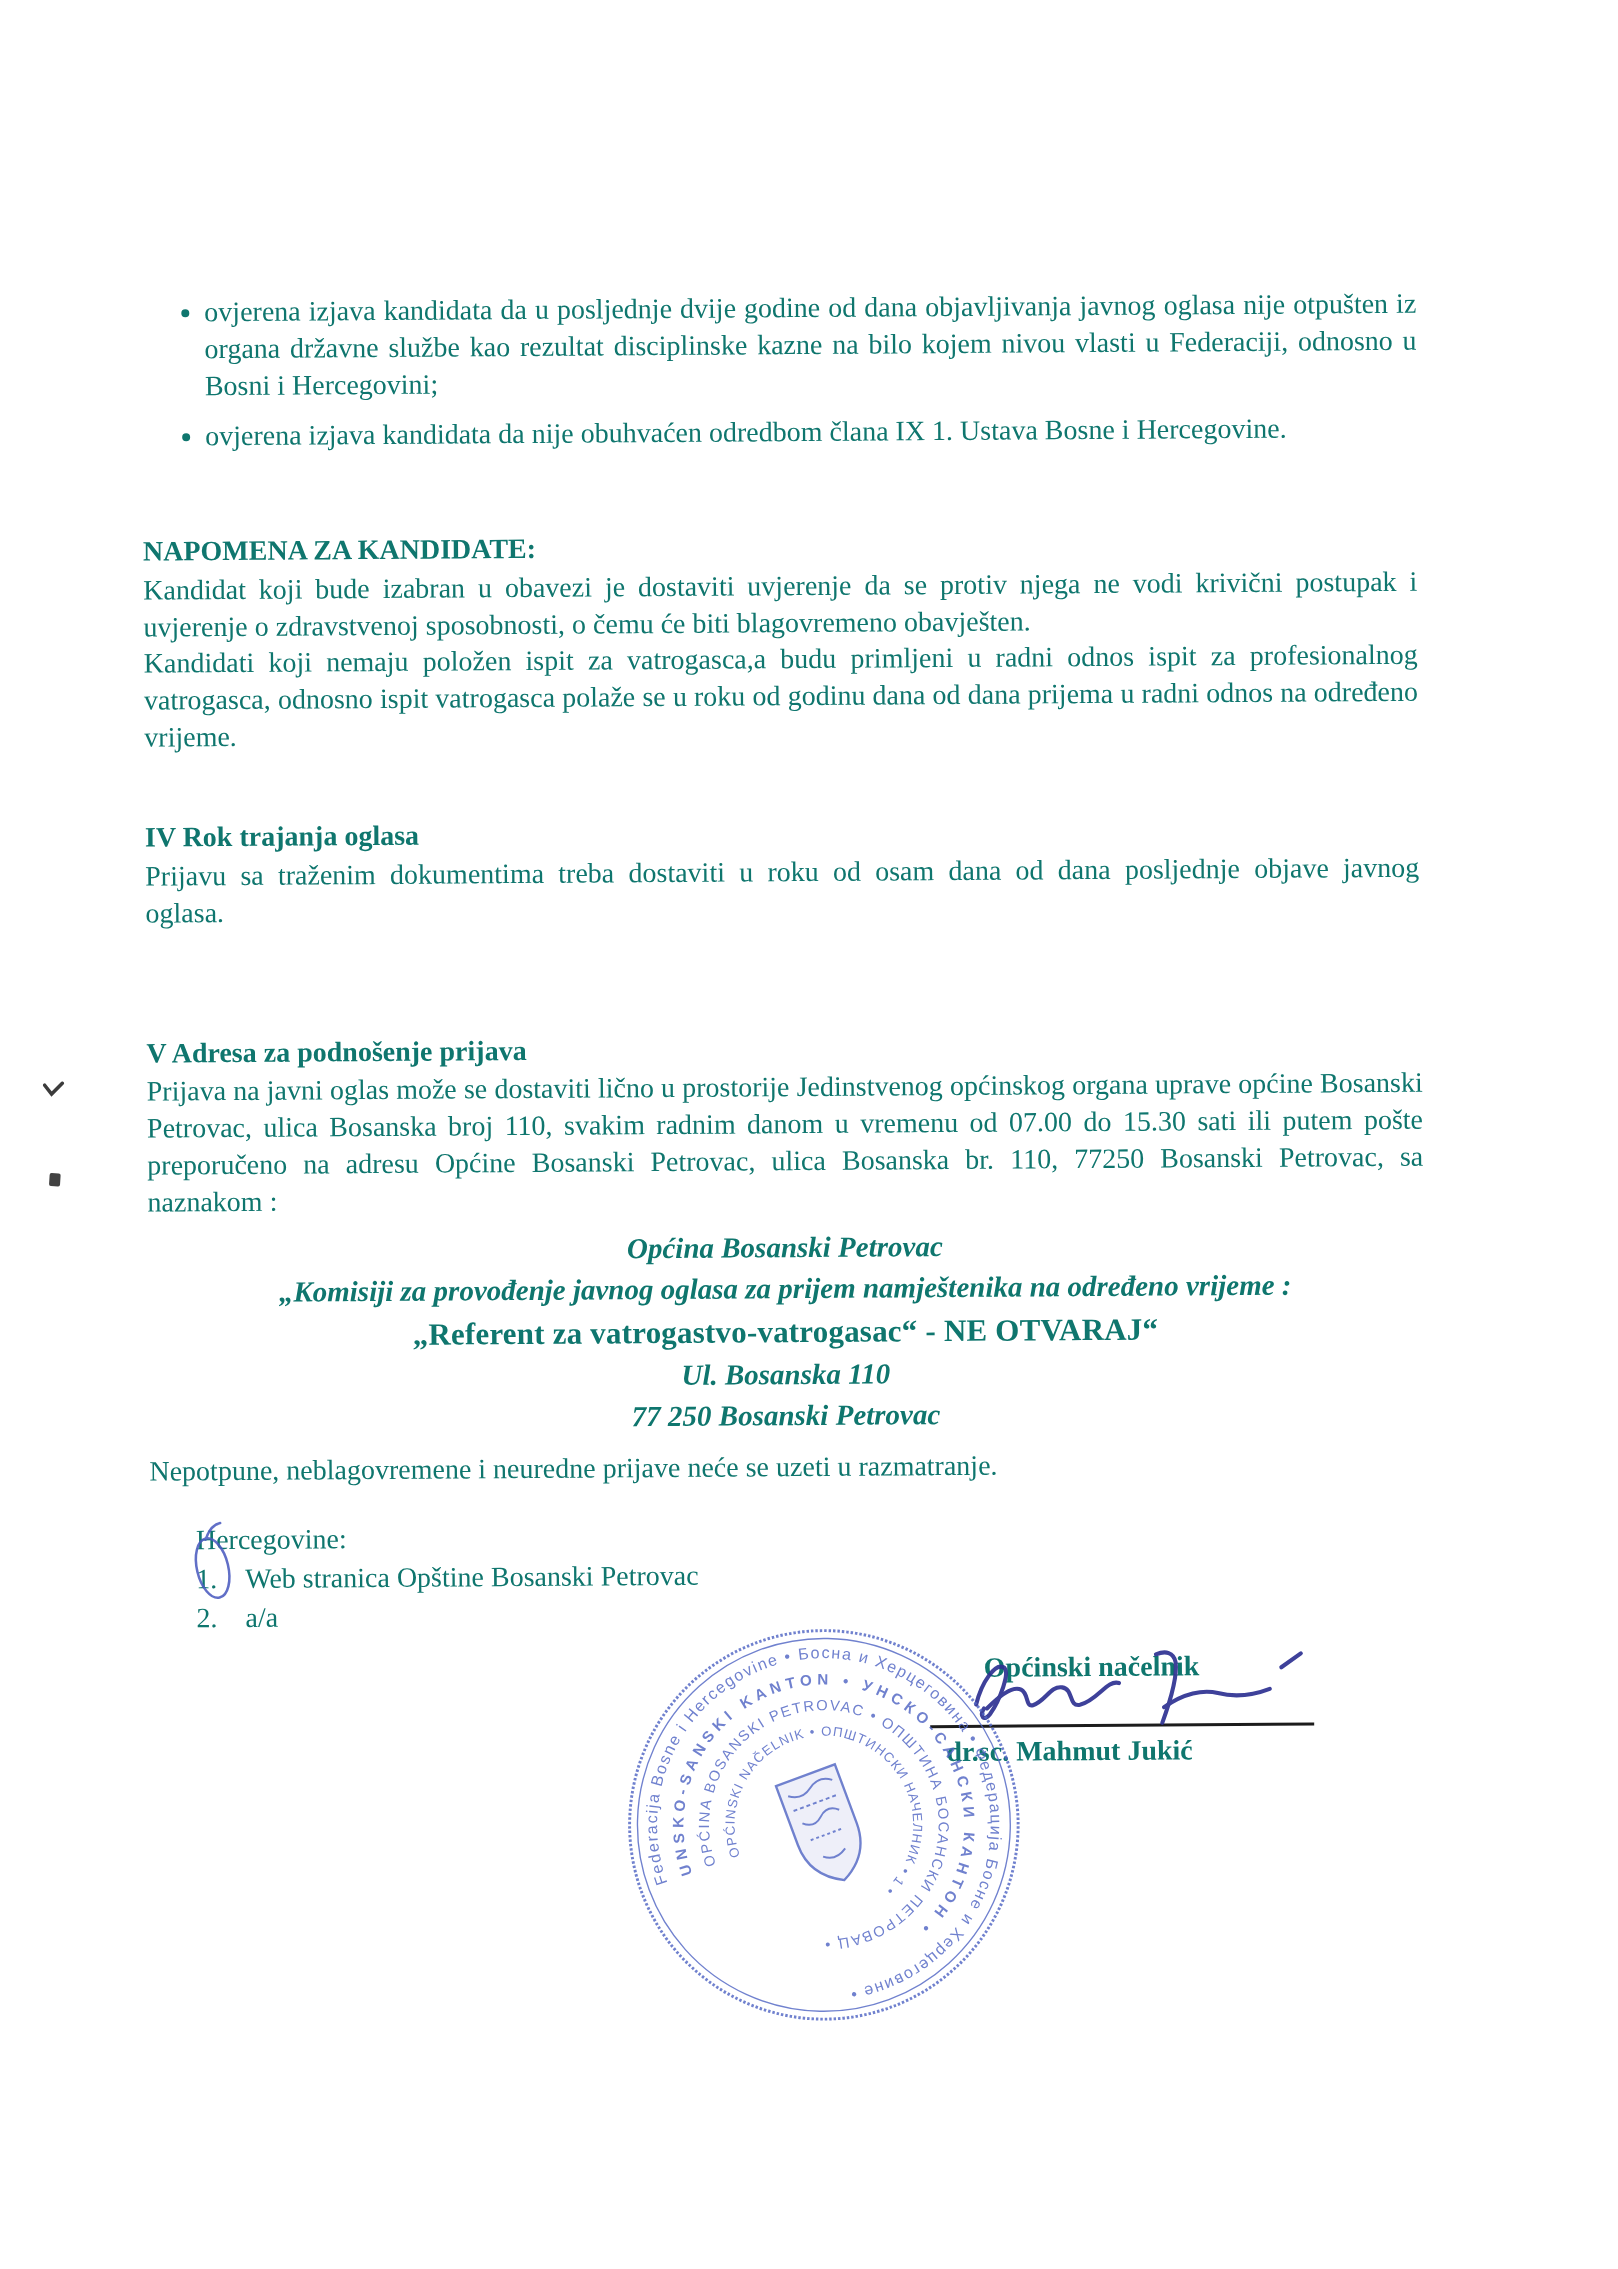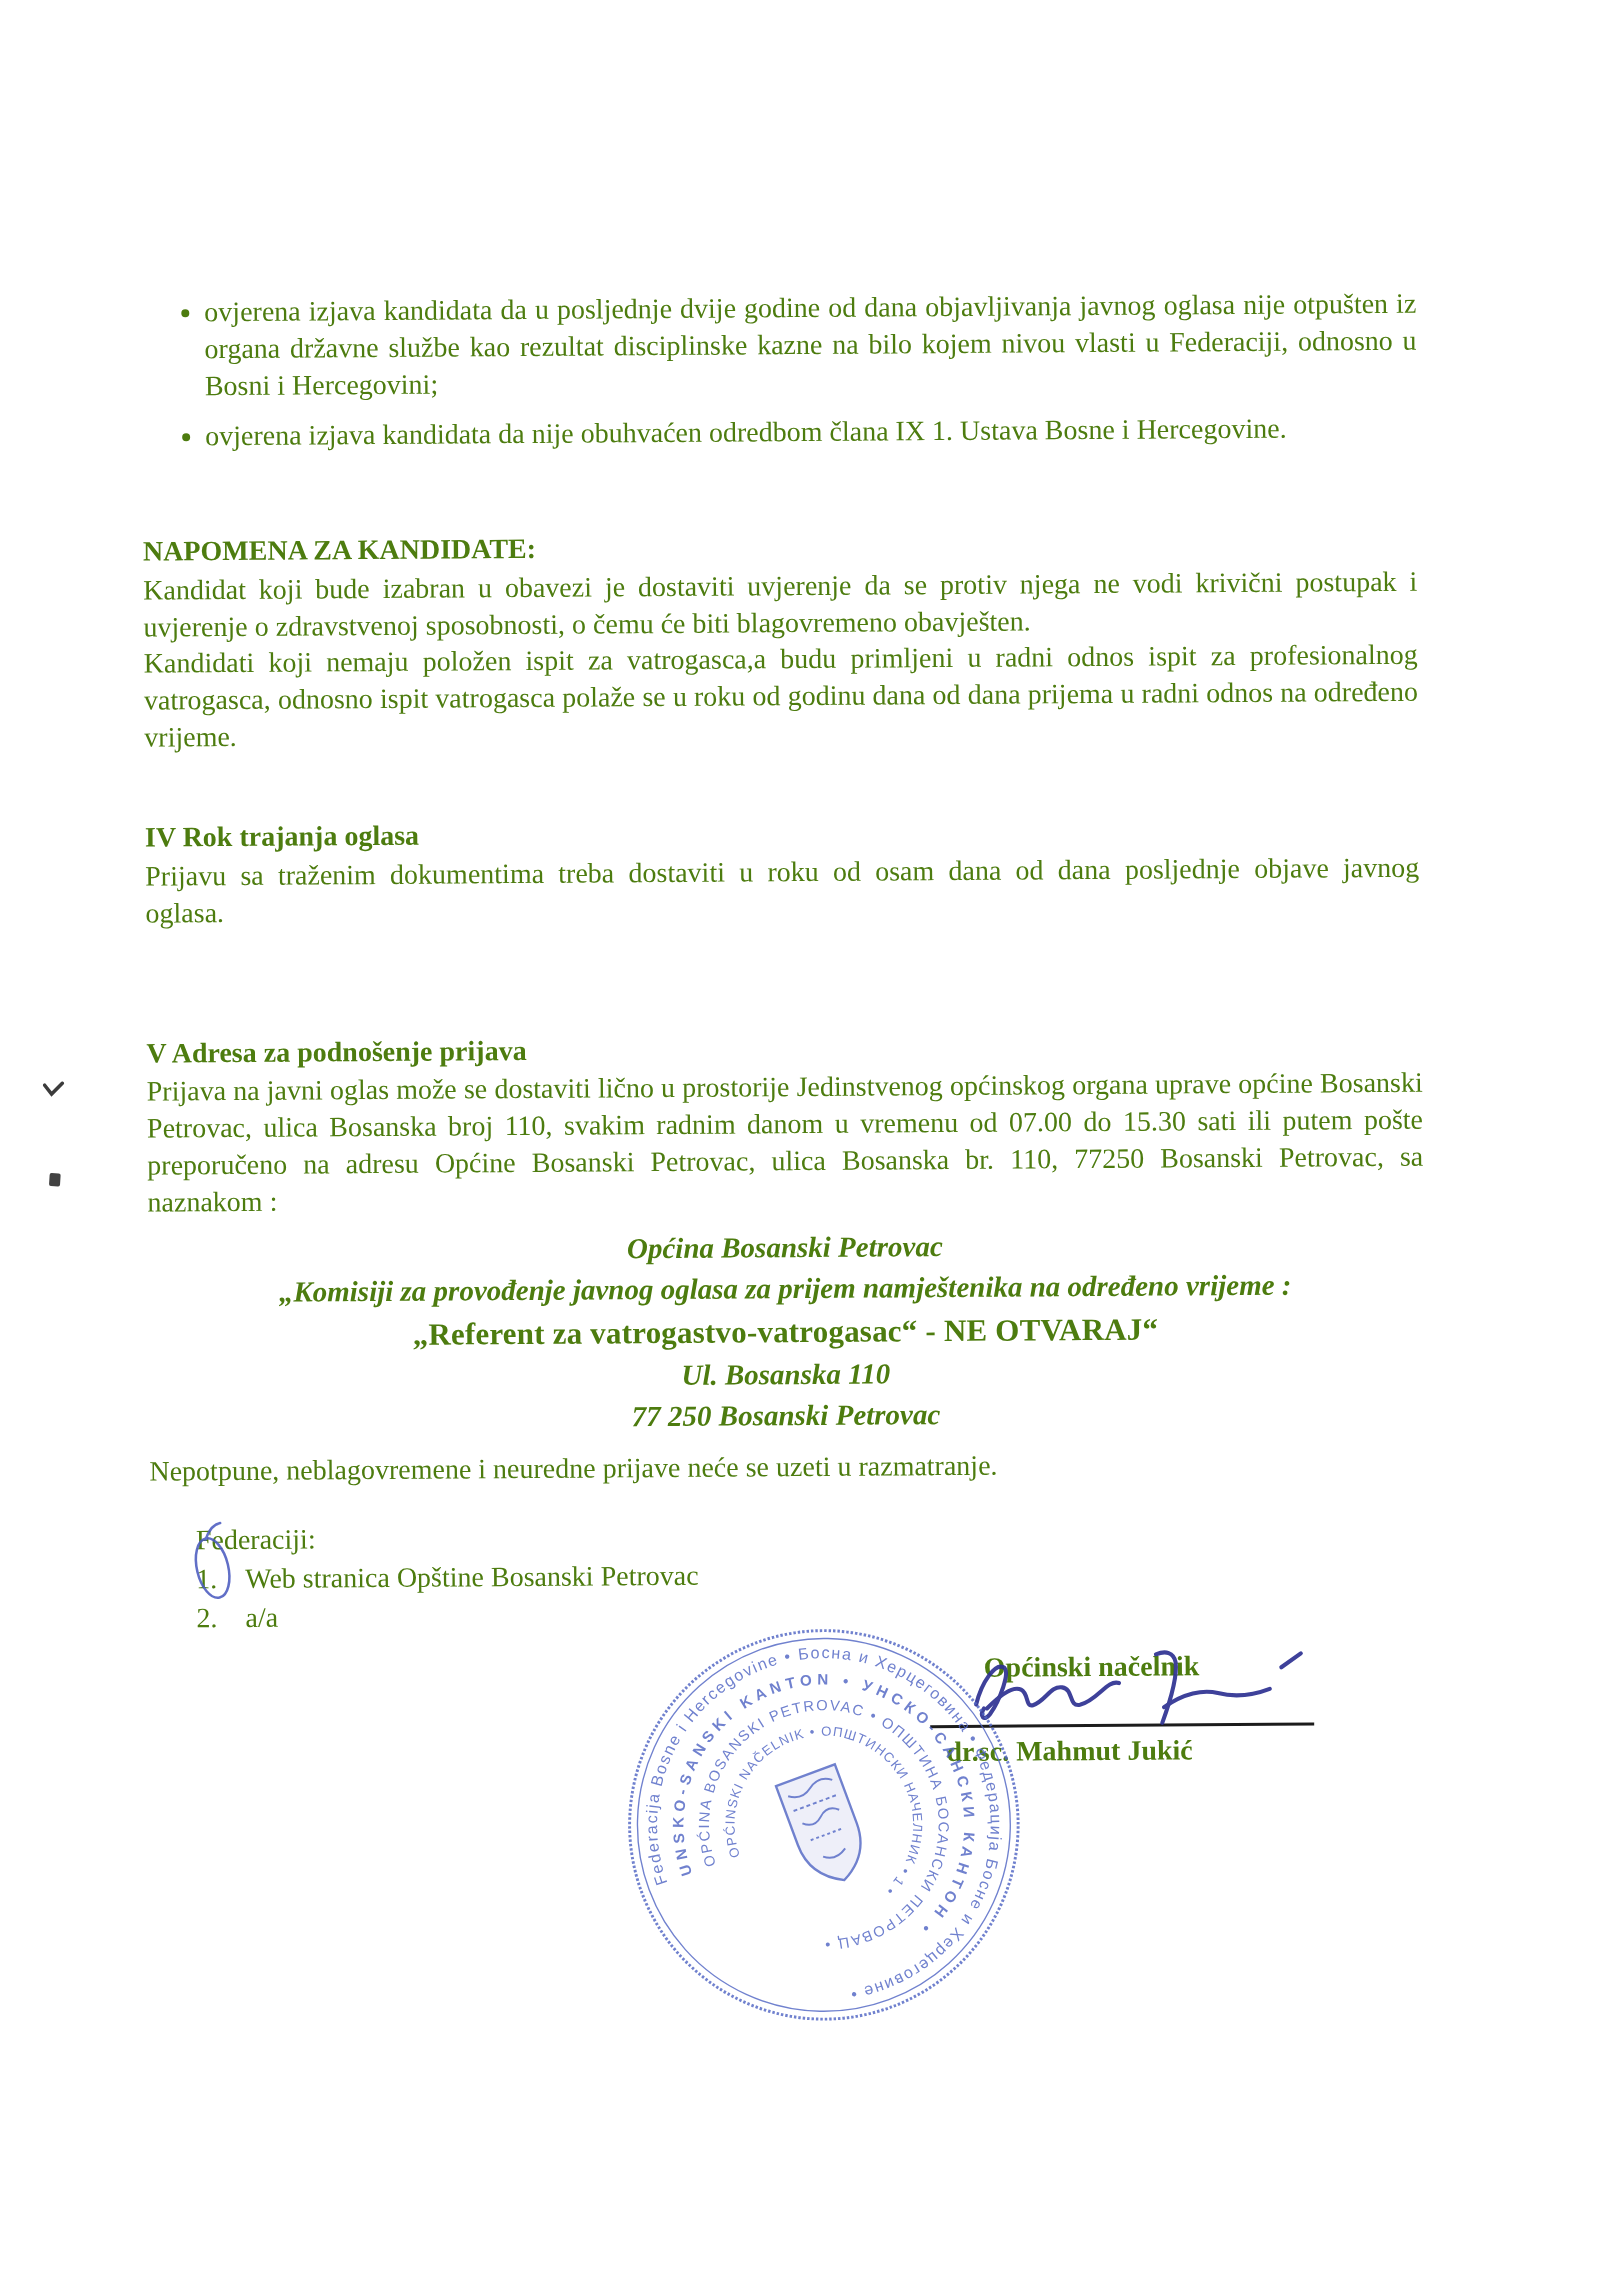--- a/index.html
+++ b/index.html
@@ -2,21 +2,21 @@
 <html><head>
 <meta charset="utf-8">
 <style>
   html,body{margin:0;padding:0;background:#e8e8e8;}
   .sheet{
     position:relative;
     width:1618px;height:2269px;
     background:#ffffff;
     overflow:hidden;
     font-family:"Liberation Serif", serif;
-    color:#4d7c0f;
+    color:#0f766e;
   }
   .tilt{
     position:absolute;left:0;top:0;width:1618px;height:2269px;
     transform:rotate(-0.4deg);
     transform-origin:804px 1127px;
   }
   .blk{position:absolute;font-size:28px;line-height:37px;}
   .just{text-align:justify;}
   
   ul.bullets{
@@ -79,21 +79,21 @@
     <div class="center-block">
       <div class="c-it">Općina Bosanski Petrovac</div>
       <div class="c-it">„Komisiji za provođenje javnog oglasa za prijem namještenika na određeno vrijeme :</div>
       <div class="c-big">„Referent za vatrogastvo-vatrogasac“ - NE OTVARAJ“</div>
       <div class="c-it">Ul. Bosanska 110</div>
       <div class="c-it">77 250 Bosanski Petrovac</div>
     </div>
 
     <div class="blk" style="left:147px;top:1448px;width:1274px;">Nepotpune, neblagovremene i neuredne prijave neće se uzeti u razmatranje.</div>
 
-    <div class="dost-h">Federaciji:</div>
+    <div class="dost-h">Hercegovine:</div>
     <div class="dost-list">
       <div class="dost-item">
         <span class="dost-num">1.</span>
         <span>Web stranica Opštine Bosanski Petrovac</span>
       </div>
       <div class="dost-item">
         <span class="dost-num">2.</span>
         <span>a/a</span>
       </div>
     </div>

